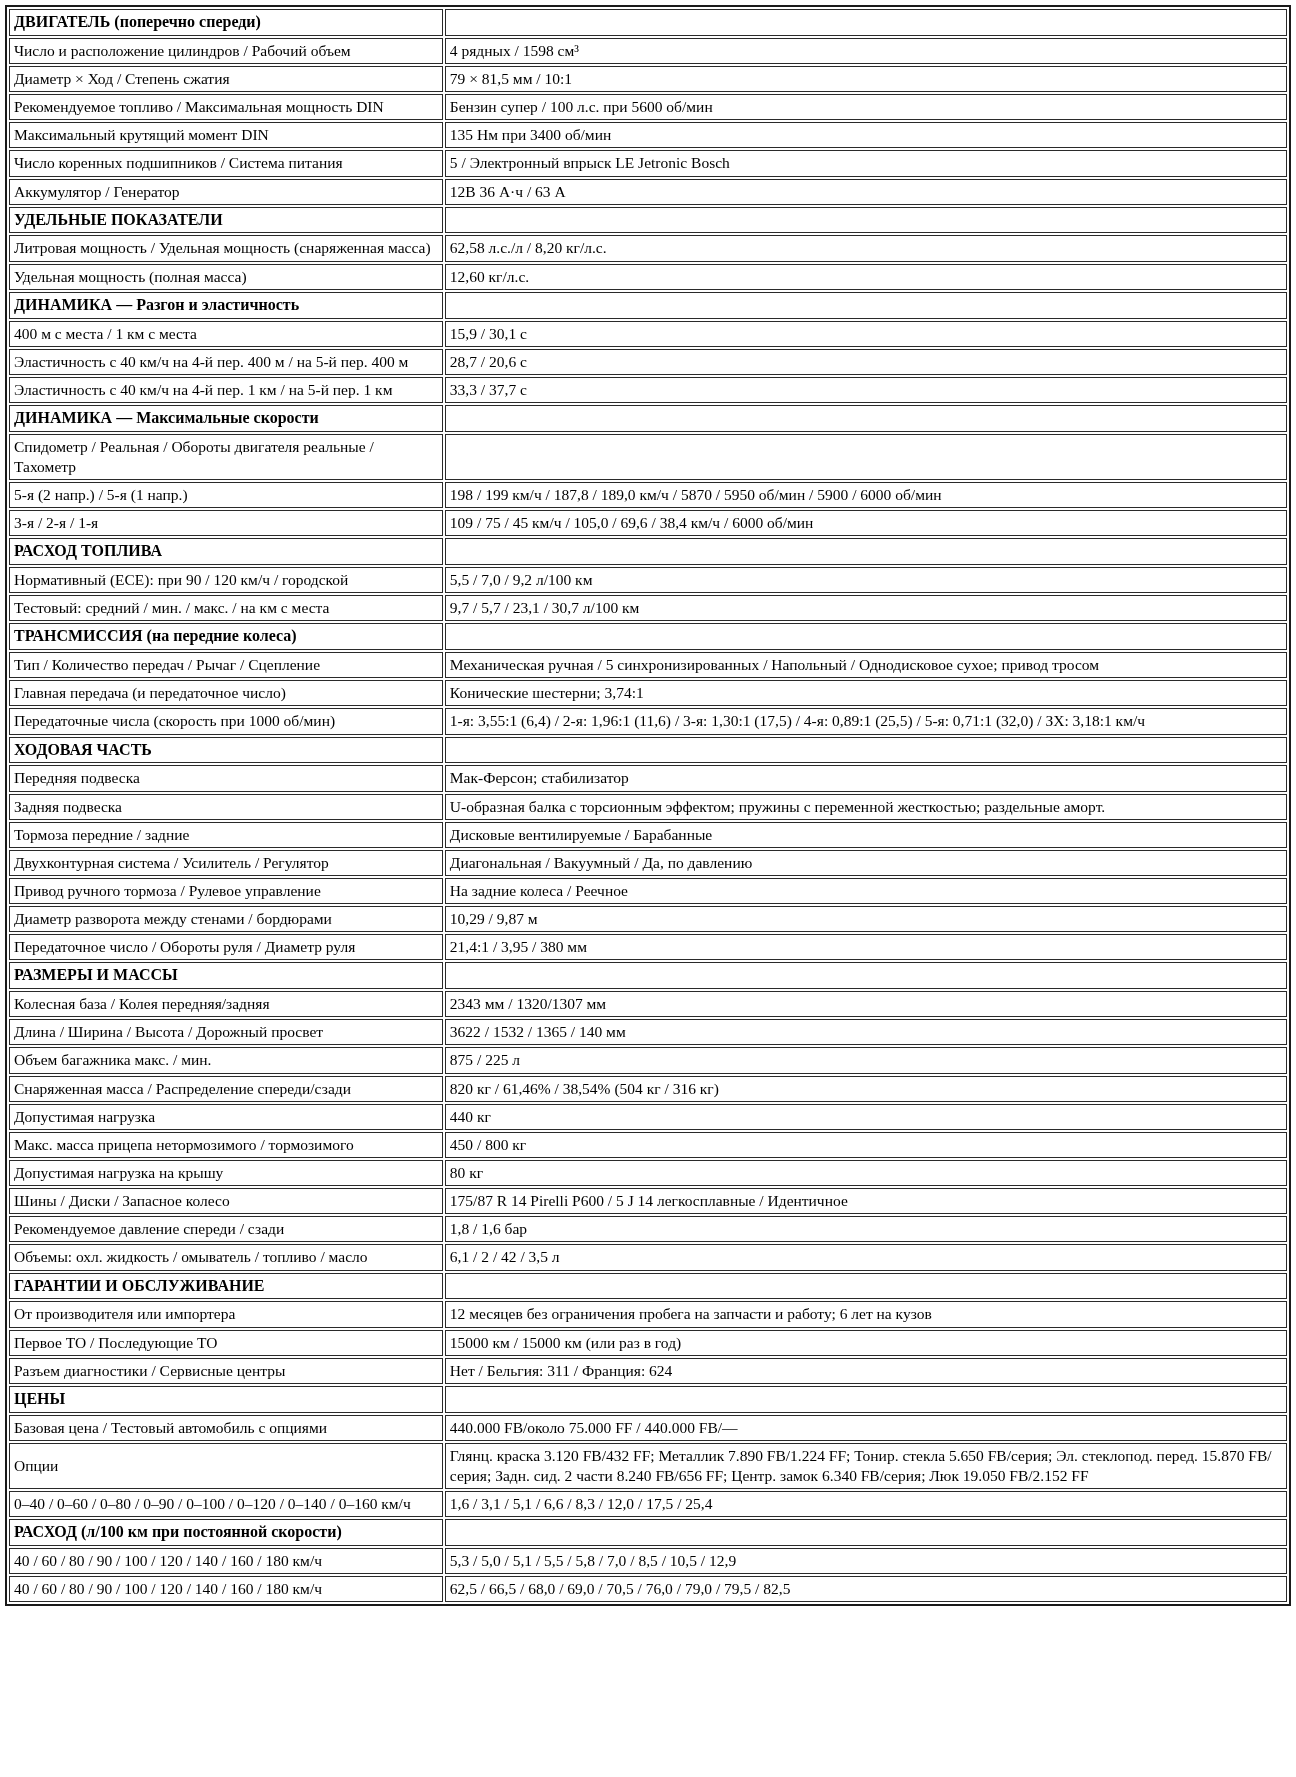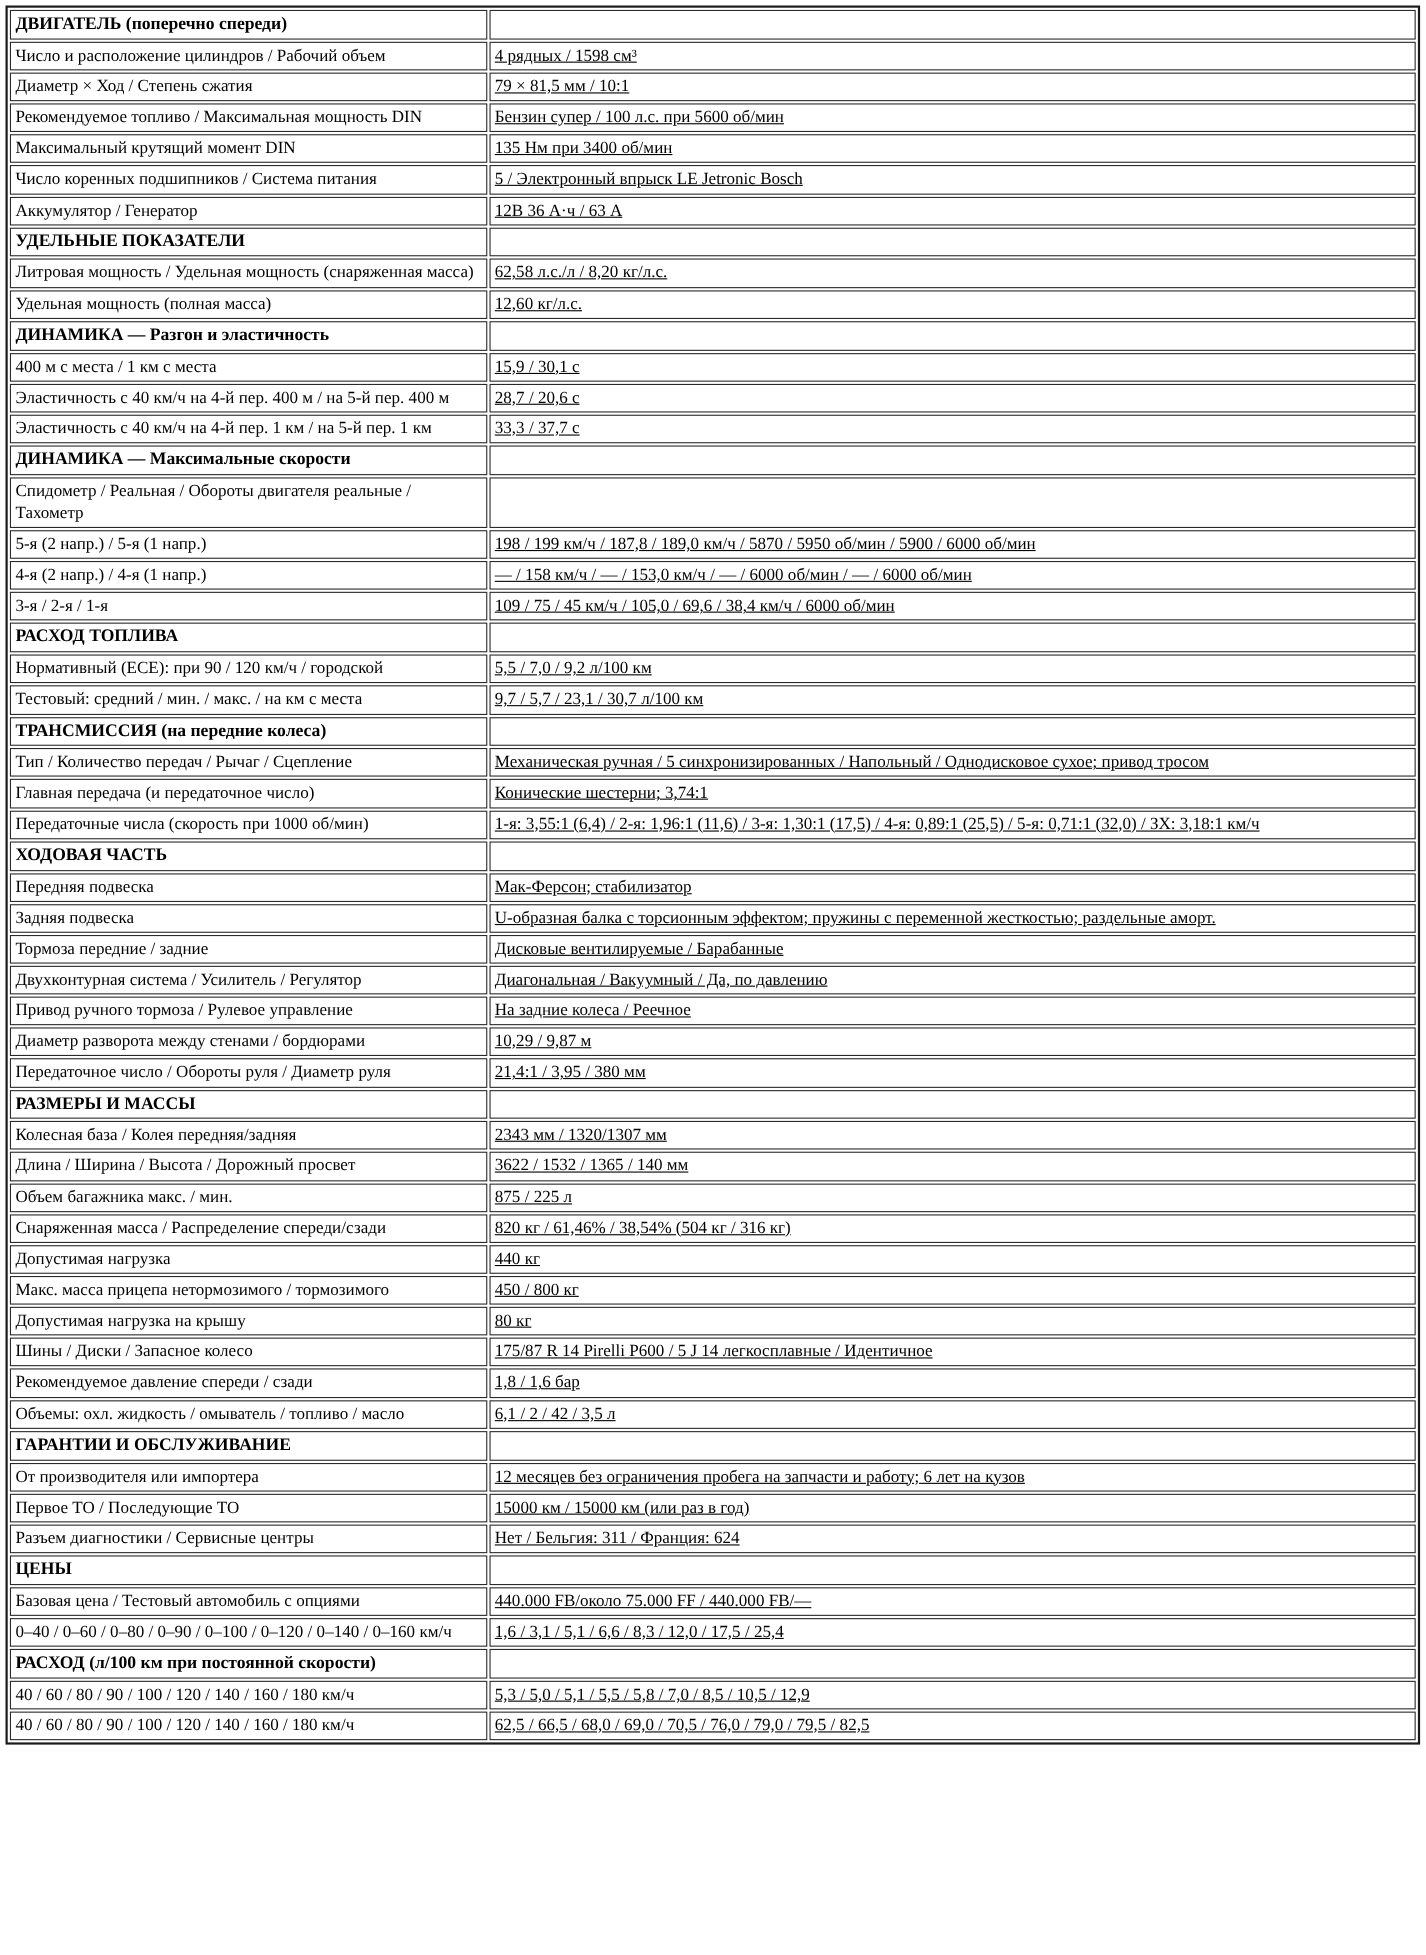--- a/index.html
+++ b/index.html
@@ -21,21 +21,21 @@
   }
   table.spec-table td {
     border: 1px solid #2a2a2a;
     padding: 2px 4px;
     font-size: 15.5px;
     line-height: 1.3;
     vertical-align: middle;
     word-wrap: break-word;
   }
   td.label-cell { width: 34%; }
-  td.value-cell { width: 66%; text-decoration: underline; }
+  td.value-cell { width: 66%; }
   tr.section-row td.label-cell {
     font-weight: bold;
     font-size: 16px;
   }
 </style>
 </head>
 <body>
 
 <table class="spec-table">
   <tbody>
@@ -101,24 +101,20 @@
       </tr>
       <tr>
         <td class="label-cell">Спидометр / Реальная / Обороты двигателя реальные / Тахометр</td>
         <td class="value-cell"></td>
       </tr>
       <tr>
         <td class="label-cell">5-я (2 напр.) / 5-я (1 напр.)</td>
         <td class="value-cell">198 / 199 км/ч / 187,8 / 189,0 км/ч / 5870 / 5950 об/мин / 5900 / 6000 об/мин</td>
       </tr>
       <tr>
-        <td class="label-cell">4-я (2 напр.) / 4-я (1 напр.)</td>
-        <td class="value-cell">— / 158 км/ч / — / 153,0 км/ч / — / 6000 об/мин / — / 6000 об/мин</td>
-      </tr>
-      <tr>
         <td class="label-cell">3-я / 2-я / 1-я</td>
         <td class="value-cell">109 / 75 / 45 км/ч / 105,0 / 69,6 / 38,4 км/ч / 6000 об/мин</td>
       </tr>
       <tr class="section-row">
         <td class="label-cell">РАСХОД ТОПЛИВА</td>
         <td class="value-cell"></td>
       </tr>
       <tr>
         <td class="label-cell">Нормативный (ЕСЕ): при 90 / 120 км/ч / городской</td>
         <td class="value-cell">5,5 / 7,0 / 9,2 л/100 км</td>
@@ -235,20 +231,24 @@
         <td class="label-cell">Разъем диагностики / Сервисные центры</td>
         <td class="value-cell">Нет / Бельгия: 311 / Франция: 624</td>
       </tr>
       <tr class="section-row">
         <td class="label-cell">ЦЕНЫ</td>
         <td class="value-cell"></td>
       </tr>
       <tr>
         <td class="label-cell">Базовая цена / Тестовый автомобиль с опциями</td>
         <td class="value-cell">440.000 FB/около 75.000 FF / 440.000 FB/—</td>
+      </tr>
+      <tr>
+        <td class="label-cell">Опции</td>
+        <td class="value-cell">Глянц. краска 3.120 FB/432 FF; Металлик 7.890 FB/1.224 FF; Тонир. стекла 5.650 FB/серия; Эл. стеклопод. перед. 15.870 FB/серия; Задн. сид. 2 части 8.240 FB/656 FF; Центр. замок 6.340 FB/серия; Люк 19.050 FB/2.152 FF</td>
       </tr>
       <tr>
         <td class="label-cell">0–40 / 0–60 / 0–80 / 0–90 / 0–100 / 0–120 / 0–140 / 0–160 км/ч</td>
         <td class="value-cell">1,6 / 3,1 / 5,1 / 6,6 / 8,3 / 12,0 / 17,5 / 25,4</td>
       </tr>
       <tr class="section-row">
         <td class="label-cell">РАСХОД (л/100 км при постоянной скорости)</td>
         <td class="value-cell"></td>
       </tr>
       <tr>

